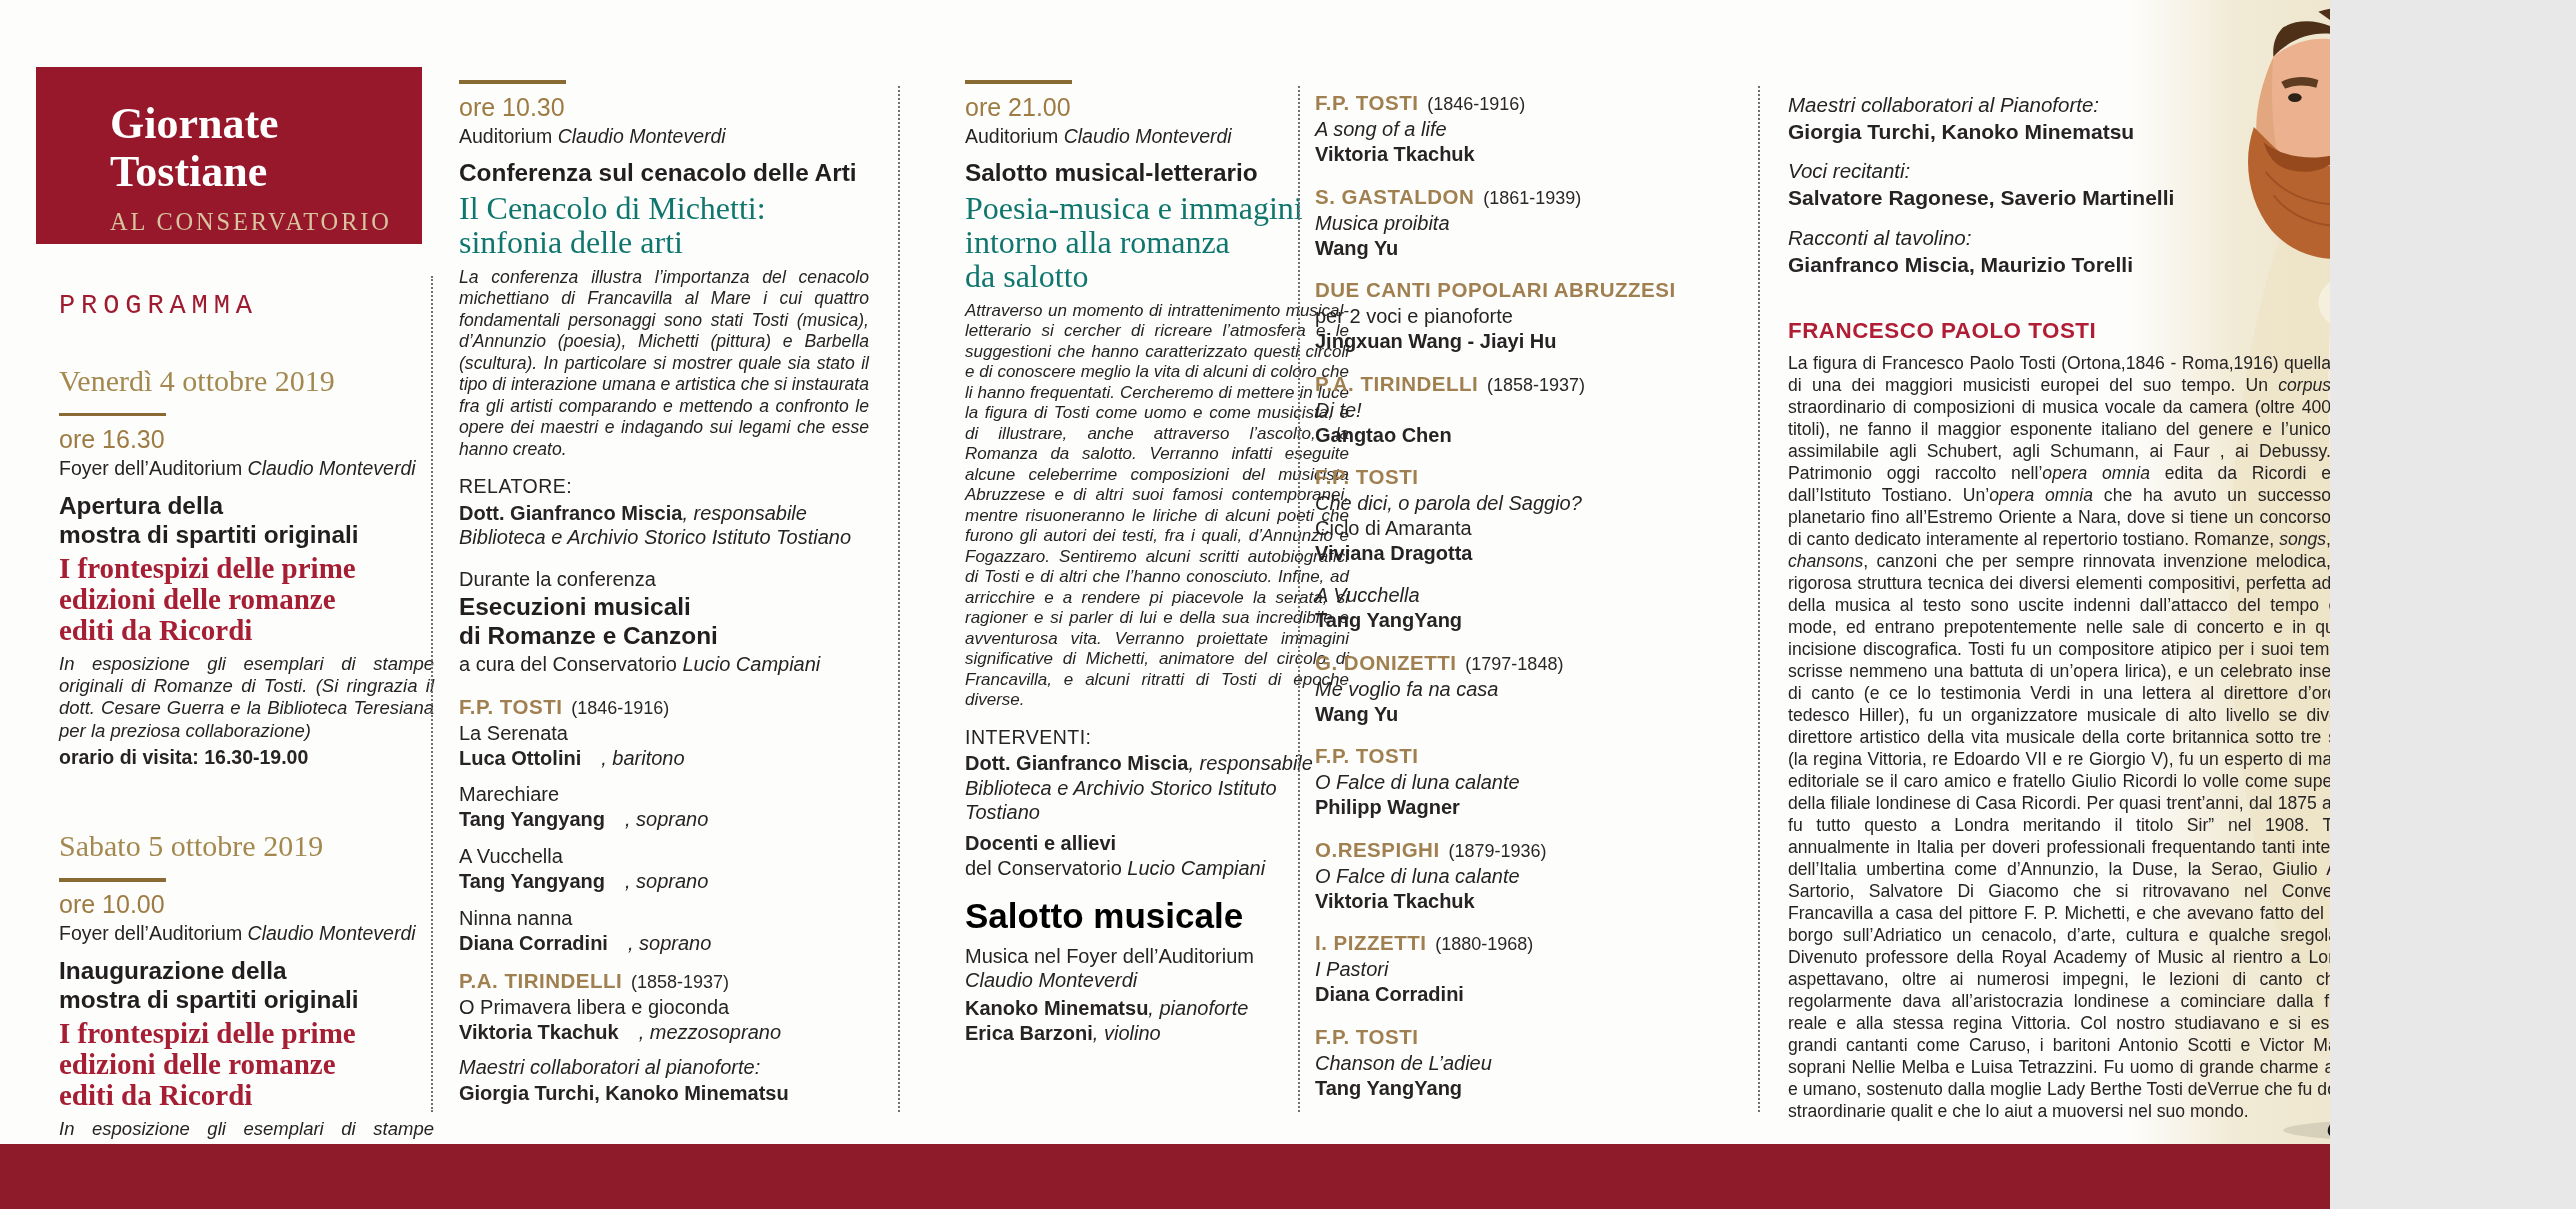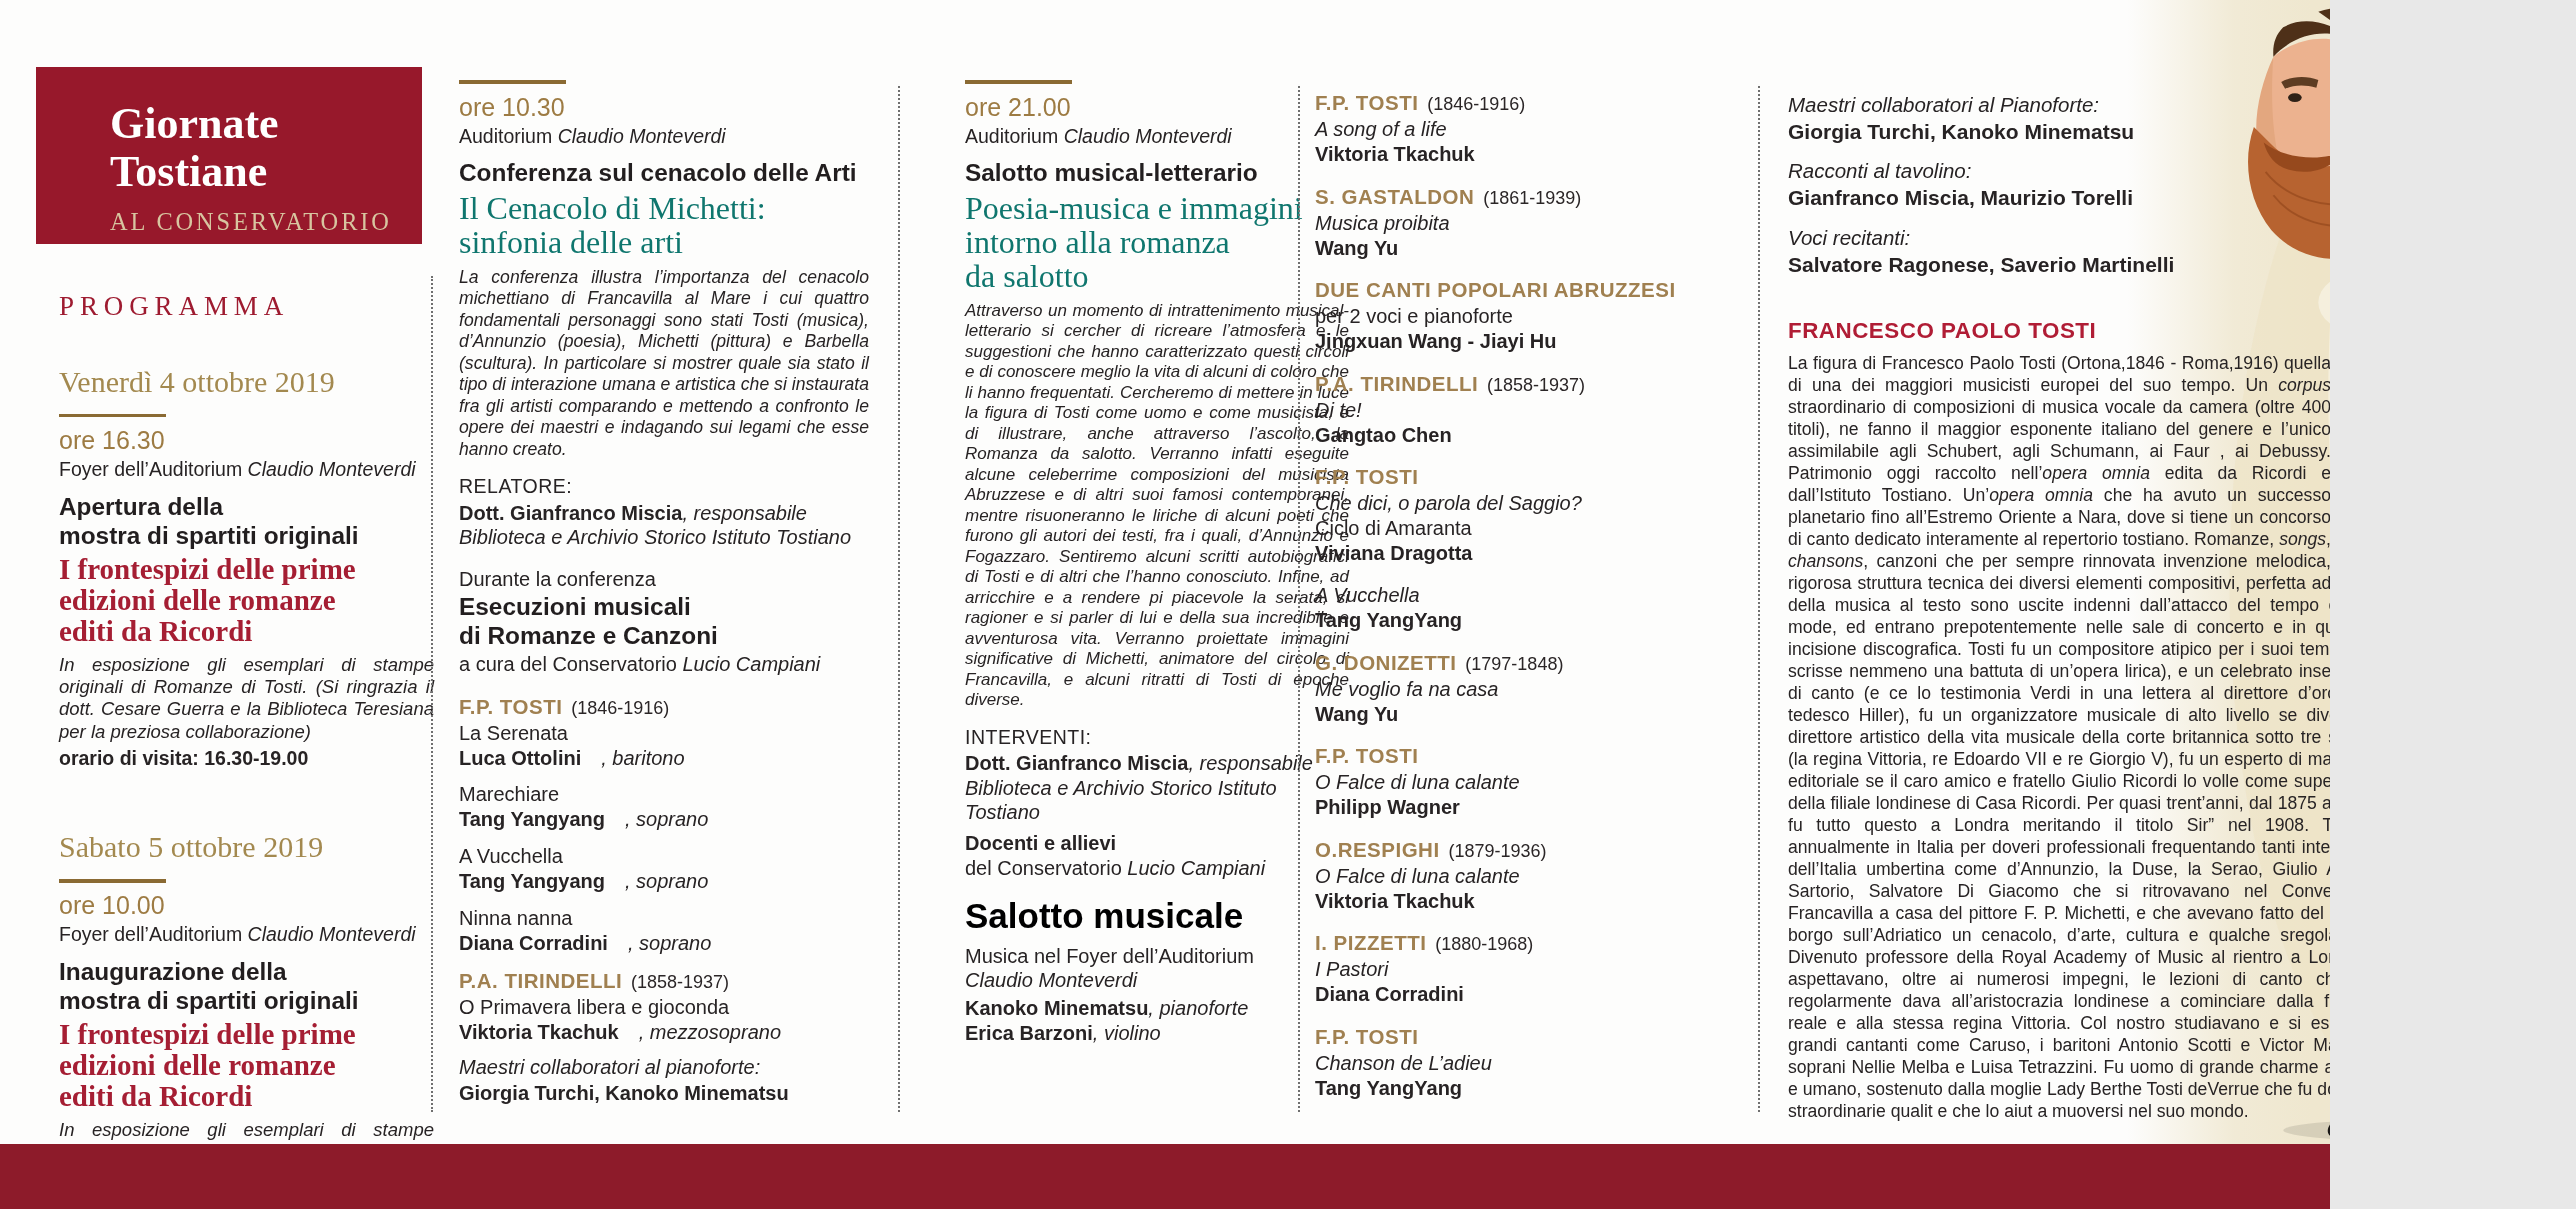--- a/index.html
+++ b/index.html
@@ -12,21 +12,21 @@
             box-sizing:border-box;padding:33px 0 0 74px;}
   .mh-title{font-family:"Liberation Serif",serif;font-weight:bold;font-size:44px;line-height:48px;color:#ffffff;}
   .mh-sub{font-family:"Liberation Serif",serif;font-size:24.4px;letter-spacing:2.9px;color:#d8c5a0;margin-top:11.7px;}
   
   .col{position:absolute;top:80px;}
   .col1{left:59px;top:291px;width:375px;}
   .col2{left:459px;width:410px;}
   .col3{left:965px;width:384px;}
   .col4{left:1315px;top:90px;width:418px;}
   .col5{left:1788px;top:93px;width:597px;z-index:3;}
-  .programma{font-family:Liberation Serif, serif;font-size:27px;letter-spacing:5.9px;color:#9e1b30;margin-bottom:43px;}
+  .programma{font-family:Liberation Mono, monospace;font-size:27px;letter-spacing:5.9px;color:#9e1b30;margin-bottom:43px;}
   .date{font-family:"Liberation Serif",serif;font-size:30px;color:#a3894f;}
   .rule{width:107px;height:3.9px;background:#8a6a33;margin:14.6px 0 8.8px 0;}
   .time{font-size:25px;font-weight:normal;color:#9d7b43;margin-bottom:2.9px;}
   .venue{font-size:19.5px;margin-bottom:10.7px;}
   .venue i{font-style:italic;}
   .evt-bold{font-size:24.4px;line-height:29px;font-weight:bold;color:#221e1f;margin-bottom:3.9px;}
   .red-title-sm{font-family:"Liberation Serif",serif;font-weight:bold;font-size:29px;line-height:31px;color:#a51e33;margin-bottom:6.8px;}
   .red-title{font-family:"Liberation Serif",serif;font-weight:normal;font-size:32px;line-height:34px;color:#0f766e;margin-bottom:7.8px;}
   .note{font-size:18.5px;line-height:22.4px;font-style:italic;text-align:justify;margin-bottom:3.9px;}
   .orario{font-size:19.5px;font-weight:bold;}
@@ -313,27 +313,27 @@
       <div class="pc-name">Tang YangYang</div>
     </div>
   </div>
 
   <div class="col col5">
     <div class="credit">
       <div class="credit-label">Maestri collaboratori al Pianoforte:</div>
       <div class="credit-names">Giorgia Turchi, Kanoko Minematsu</div>
     </div>
     <div class="credit">
+      <div class="credit-label">Voci recitanti:</div>
+      <div class="credit-names">Salvatore Ragonese, Saverio Martinelli</div>
+    </div>
+    <div class="credit">
       <div class="credit-label">Racconti al tavolino:</div>
       <div class="credit-names">Gianfranco Miscia, Maurizio Torelli</div>
     </div>
-    <div class="credit">
-      <div class="credit-label">Voci recitanti:</div>
-      <div class="credit-names">Salvatore Ragonese, Saverio Martinelli</div>
-    </div>
 
     <div class="bio-h">FRANCESCO PAOLO TOSTI</div>
     <div class="bio"><div class="fl"></div><span>La figura di Francesco Paolo Tosti (Ortona,1846 - Roma,1916)  quella di una dei maggiori musicisti europei del suo tempo. Un </span><span style="font-style: italic;">corpus</span><span> straordinario di composizioni di musica vocale da camera (oltre 400 titoli), ne fanno il maggior esponente italiano del genere e l’unico assimilabile agli Schubert, agli Schumann, ai Faur , ai Debussy. Patrimonio oggi raccolto nell’</span><span style="font-style: italic;">opera omnia</span><span> edita da Ricordi e dall’Istituto Tostiano. Un’</span><span style="font-style: italic;">opera omnia</span><span> che ha avuto un successo planetario fino all’Estremo Oriente a Nara, dove si tiene un concorso di canto dedicato interamente al repertorio tostiano. Romanze, </span><span style="font-style: italic;">songs</span><span>, </span><span style="font-style: italic;">chansons</span><span>, canzoni che per sempre rinnovata invenzione melodica, rigorosa struttura tecnica dei diversi elementi compositivi, perfetta aderenza della musica al testo sono uscite indenni dall’attacco del tempo e delle mode, ed entrano prepotentemente nelle sale di concerto e in quelle di incisione discografica. Tosti fu un compositore atipico per i suoi tempi (non scrisse nemmeno una battuta di un’opera lirica), e un celebrato insegnante di canto (e ce lo testimonia Verdi in una lettera al direttore d’orchestra tedesco Hiller), fu un organizzatore musicale di alto livello se divenne il direttore artistico della vita musicale della corte britannica sotto tre sovrani (la regina Vittoria, re Edoardo VII e re Giorgio V), fu un esperto di marketing editoriale se il caro amico e fratello Giulio Ricordi lo volle come supervisore della filiale londinese di Casa Ricordi. Per quasi trent’anni, dal 1875 al 1913, fu tutto questo a Londra meritando il titolo Sir” nel 1908. Tornava annualmente in Italia per doveri professionali frequentando tanti intellettuali dell’Italia umbertina come d’Annunzio, la Duse, la Serao, Giulio Aristide Sartorio, Salvatore Di Giacomo che si ritrovavano nel Convento di Francavilla a casa del pittore F. P. Michetti, e che avevano fatto del piccolo borgo sull’Adriatico un cenacolo, d’arte, cultura e qualche sregolatezza. Divenuto professore della Royal Academy of Music al rientro a Londra lo aspettavano, oltre ai numerosi impegni, le lezioni di canto che egli regolarmente dava all’aristocrazia londinese a cominciare dalla famiglia reale e alla stessa regina Vittoria. Col nostro studiavano e si esibivano grandi cantanti come Caruso, i baritoni Antonio Scotti e Victor Maurel, i soprani Nellie Melba e Luisa Tetrazzini. Fu uomo di grande charme artistico e umano, sostenuto dalla moglie Lady Berthe Tosti deVerrue che fu donna di straordinarie qualit  e che lo aiut  a muoversi nel suo mondo.</span></div>
   </div>
 
   <div class="footer"></div>
 </div>
 
 
 </body></html>

